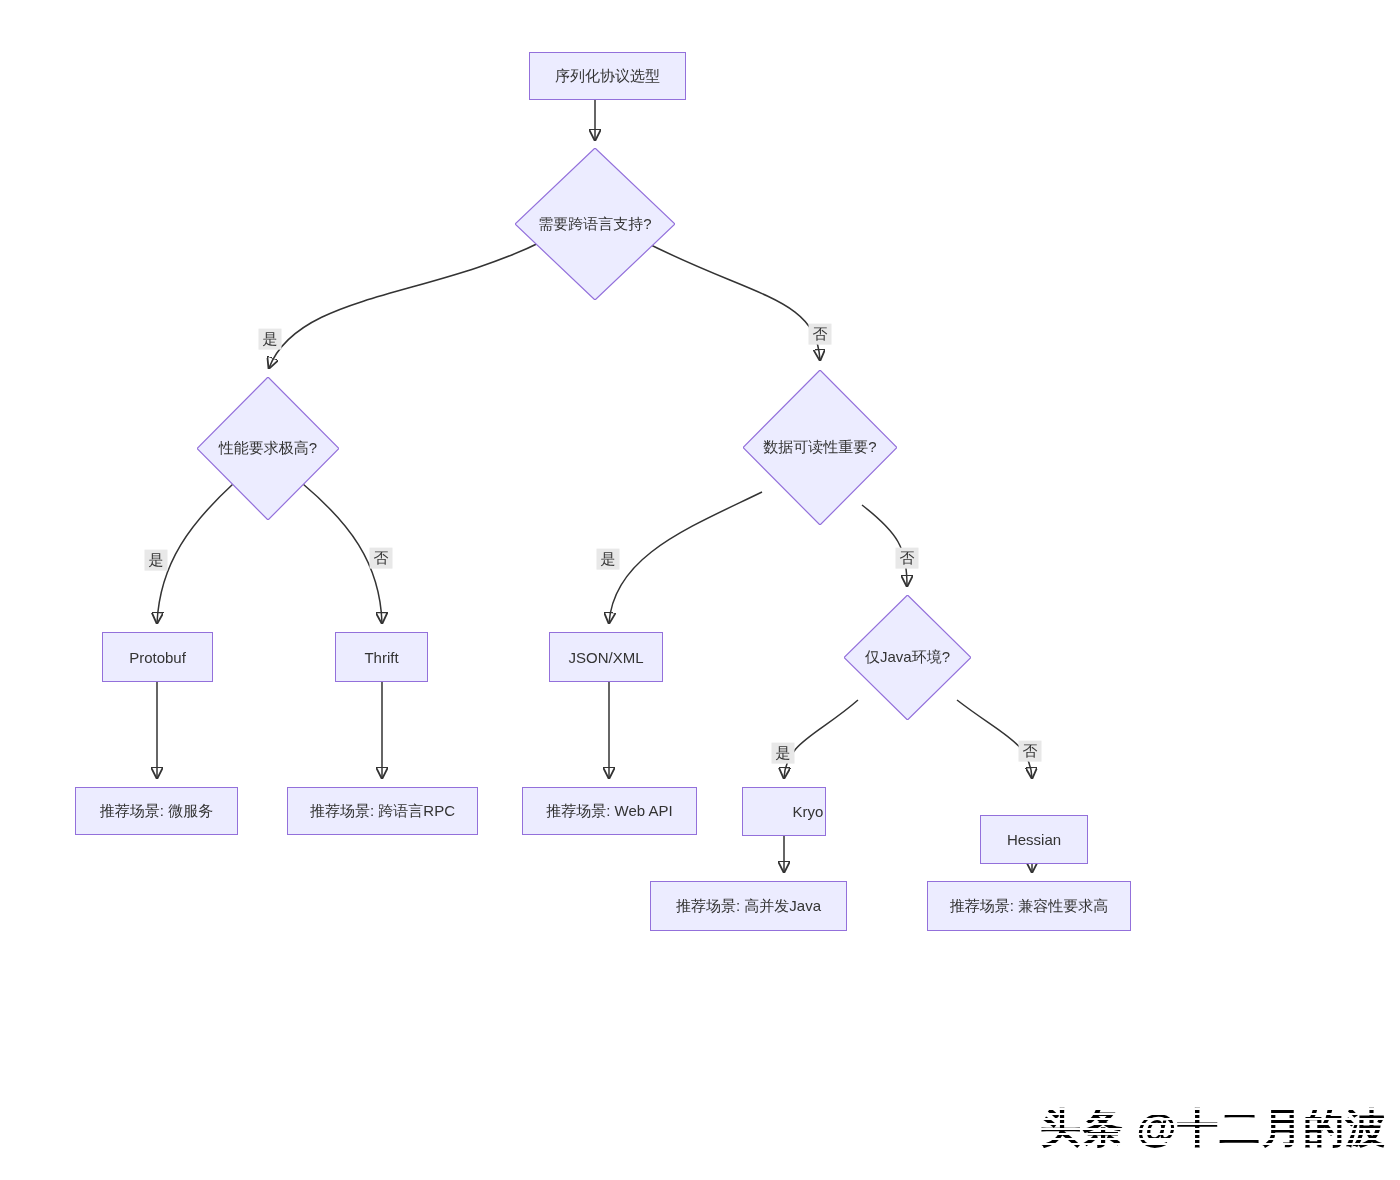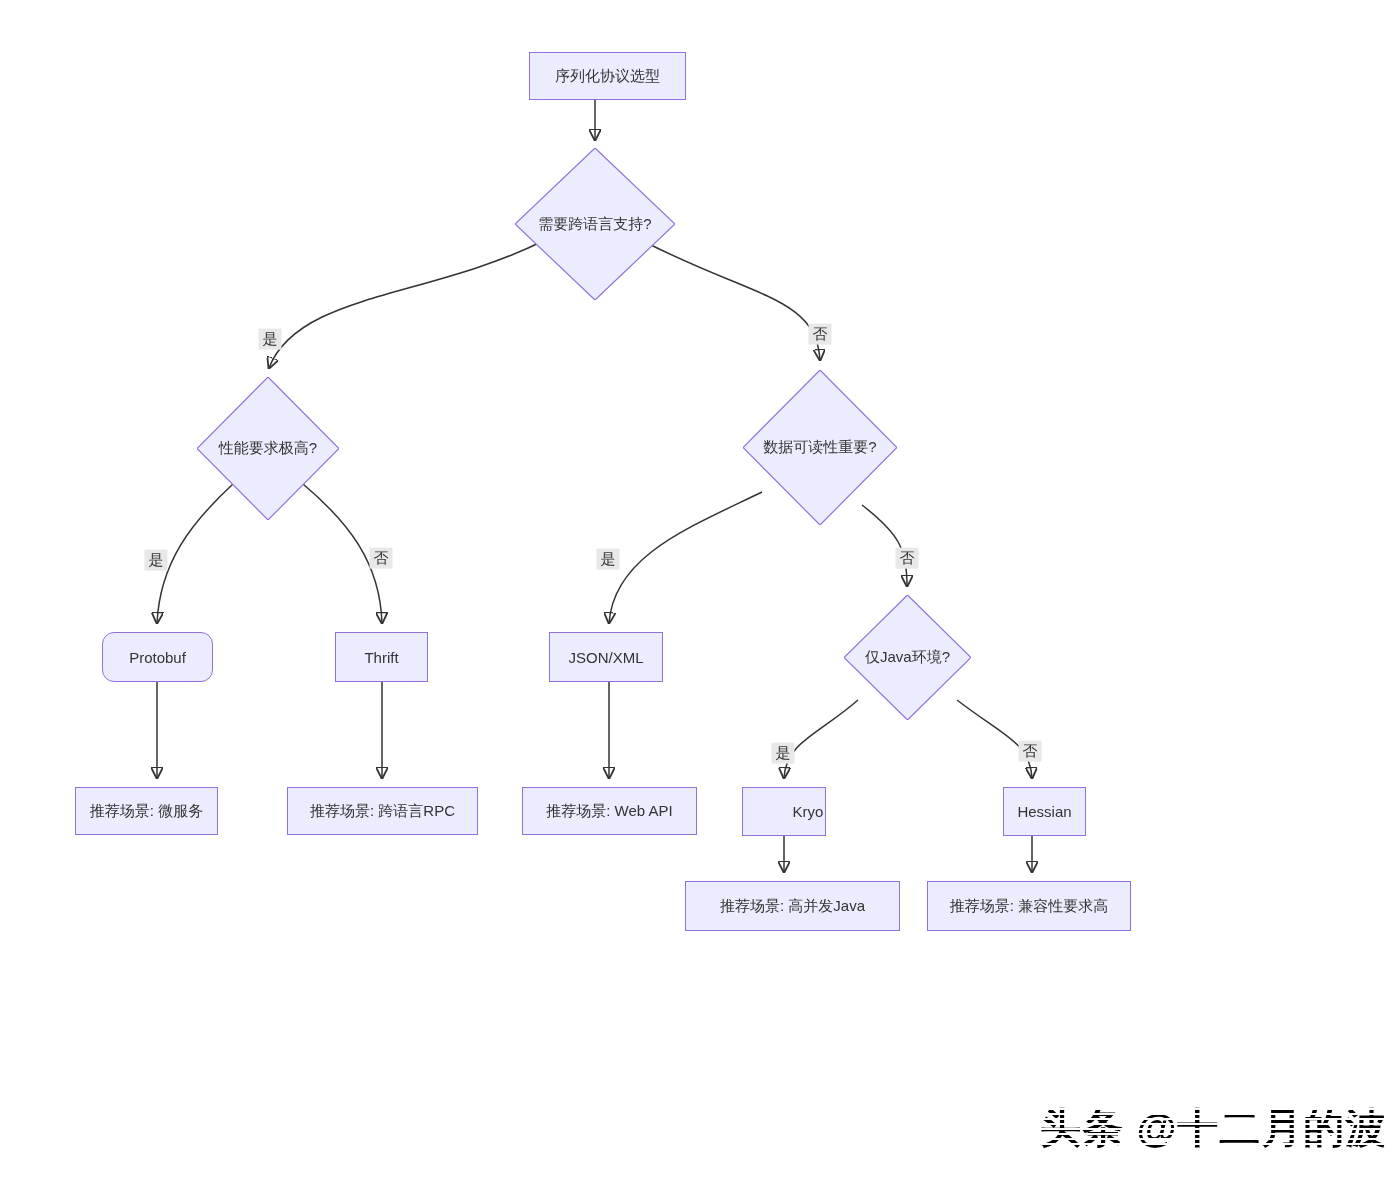--- a/index.html
+++ b/index.html
@@ -148,46 +148,46 @@
     <span class="node-label">数据可读性重要?</span>
   </div>
 
   <div class="node diamond" style="left:844px;top:595px;width:127px;height:125px;">
     <svg class="diamond-shape" viewBox="0 0 100 100" preserveAspectRatio="none">
         <polygon points="50,0 100,50 50,100 0,50"></polygon>
       </svg>
     <span class="node-label">仅Java环境?</span>
   </div>
 
-  <div class="node box" style="left:102px;top:632px;width:111px;height:50px;border-radius:12px;">
+  <div class="node box" style="left:102px;top:632px;width:111px;height:50px;">
     <span class="node-label">Protobuf</span>
   </div>
   <div class="node box" style="left:335px;top:632px;width:93px;height:50px;">
     <span class="node-label">Thrift</span>
   </div>
   <div class="node box" style="left:549px;top:632px;width:114px;height:50px;">
     <span class="node-label">JSON/XML</span>
   </div>
   <div class="node box" style="left:742px;top:787px;width:84px;height:49px;padding-left:48px;">
     <span class="node-label">Kryo</span>
   </div>
-  <div class="node box" style="left:980px;top:787px;width:83px;height:49px;margin-left:23px;">
+  <div class="node box" style="left:980px;top:815px;width:108px;height:49px;">
     <span class="node-label">Hessian</span>
   </div>
 
-  <div class="node box" style="left:75px;top:787px;width:143px;height:48px;">
+  <div class="node box" style="left:75px;top:787px;width:163px;height:48px;">
     <span class="node-label">推荐场景: 微服务</span>
   </div>
   <div class="node box" style="left:522px;top:787px;width:175px;height:48px;">
     <span class="node-label">推荐场景: Web API</span>
   </div>
   <div class="node box" style="left:287px;top:787px;width:191px;height:48px;">
     <span class="node-label">推荐场景: 跨语言RPC</span>
   </div>
-  <div class="node box" style="left:685px;top:881px;width:215px;height:50px;">
+  <div class="node box" style="left:650px;top:881px;width:197px;height:50px;">
     <span class="node-label">推荐场景: 高并发Java</span>
   </div>
   <div class="node box" style="left:927px;top:881px;width:204px;height:50px;">
     <span class="node-label">推荐场景: 兼容性要求高</span>
   </div>
 
   <span class="edge-label" style="left:270px;top:339px;">是</span>
   <span class="edge-label" style="left:820px;top:334px;">否</span>
   <span class="edge-label" style="left:156px;top:560px;">是</span>
   <span class="edge-label" style="left:381px;top:558px;">否</span>

